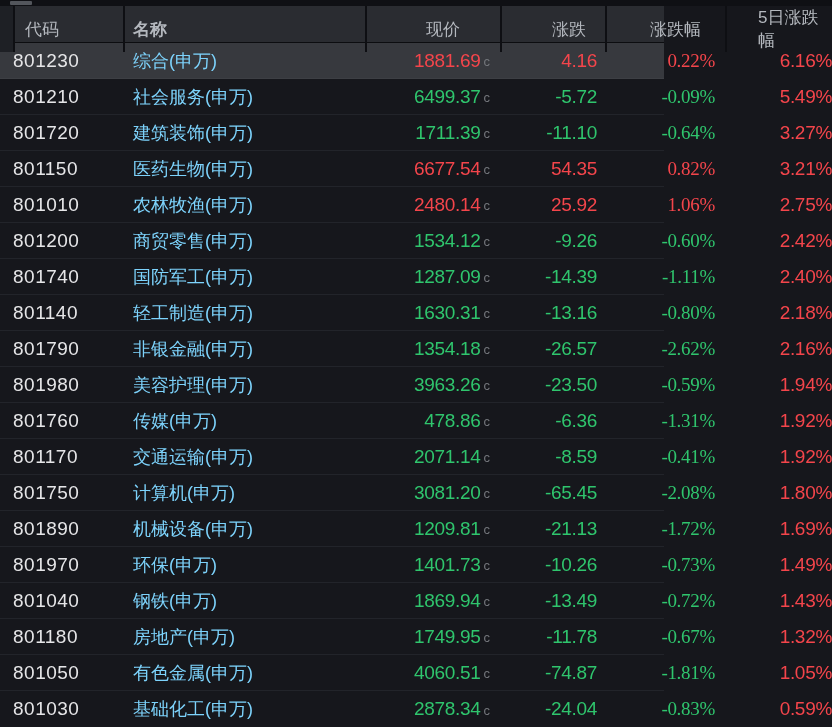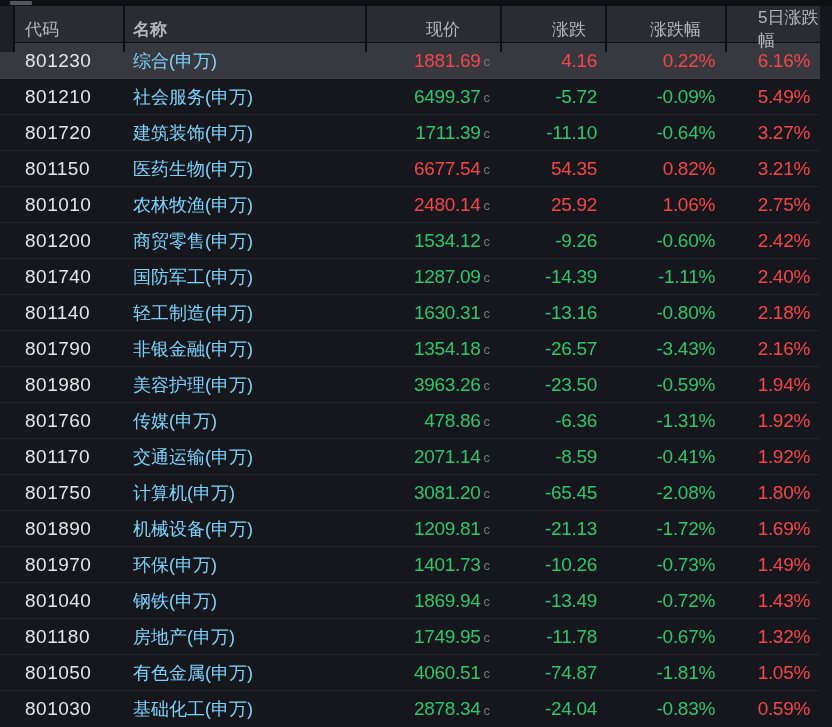--- a/index.html
+++ b/index.html
@@ -16,21 +16,21 @@
   .top-strip .thumb {
     position:absolute; left:10px; top:1px; width:22px; height:4px;
     background:#53565c; border-radius:1px;
   }
 
   
   .grid {
     display:grid;
     grid-template-columns:125px 242px 135px 105px 120px 105px;
     align-items:center;
-    width:820px;
+    width:664px;
   }
 
   
   .thead {
     height:37px; background:#2a2c31; color:#b4b8be;
     font-size:17px; border-bottom:1px solid #0c0d10;
     flex:0 0 auto; position:relative;
   }
   .th { height:100%; display:flex; align-items:center; position:relative; }
   .th:not(:last-child) { border-right:2px solid #0e0f13; }
@@ -48,27 +48,27 @@
 
   
   .tbody { flex:1 1 auto; }
   .row {
     height:36px; background:#16171c; cursor:default;
     border-bottom:1px solid #22242a;
   }
   .row:last-child { border-bottom:none; }
   .row.selected { background:#37393e; border-bottom-color:#3d3f44; }
   .cell { display:flex; align-items:center; height:100%; white-space:nowrap; }
-  .cell-code { padding-left:25px; color:#e6e6e8; font-size:19px; letter-spacing:.5px; }
+  .cell-code { padding-left:13px; color:#e6e6e8; font-size:19px; letter-spacing:.5px; }
   .cell-name { padding-left:8px;  color:#7dd3fc; font-size:18px; }
   .num { justify-content:flex-end; font-size:19px; letter-spacing:-.3px; }
   .cell-price  { padding-right:12px; }
   .cell-change { padding-right:10px; }
-  .cell-pct    { padding-right:12px; }
-  .cell-5day   { padding-right:22px; }
+  .cell-pct    { padding-right:12px;font-family:Liberation Serif, serif; }
+  .cell-5day   { padding-right:0; }
   .up   { color:var(--up,#f4454b);align-items:center; }
   .down { color:var(--down,#2fc56d); }
   .suffix-c {
     font-size:13px; color:#74777c; margin-left:3px;
     position:relative; top:1px; letter-spacing:0;
   }
 </style>
 </head>
 <body>
 
@@ -284,21 +284,21 @@
         <span>非银金融(申万)</span>
       </div>
       <div class="cell num dir cell-price down">
         <span>1354.18</span>
         <span class="suffix-c">c</span>
       </div>
       <div class="cell num dir cell-change down">
         <span>-26.57</span>
       </div>
       <div class="cell num dir cell-pct down">
-        <span>-3.43%</span>
+        <span>-2.62%</span>
       </div>
       <div class="cell num cell-5day up">
         <span>2.16%</span>
       </div>
     </div>
 
     <div class="row grid">
       <div class="cell cell-code">
         <span>801980</span>
       </div>

